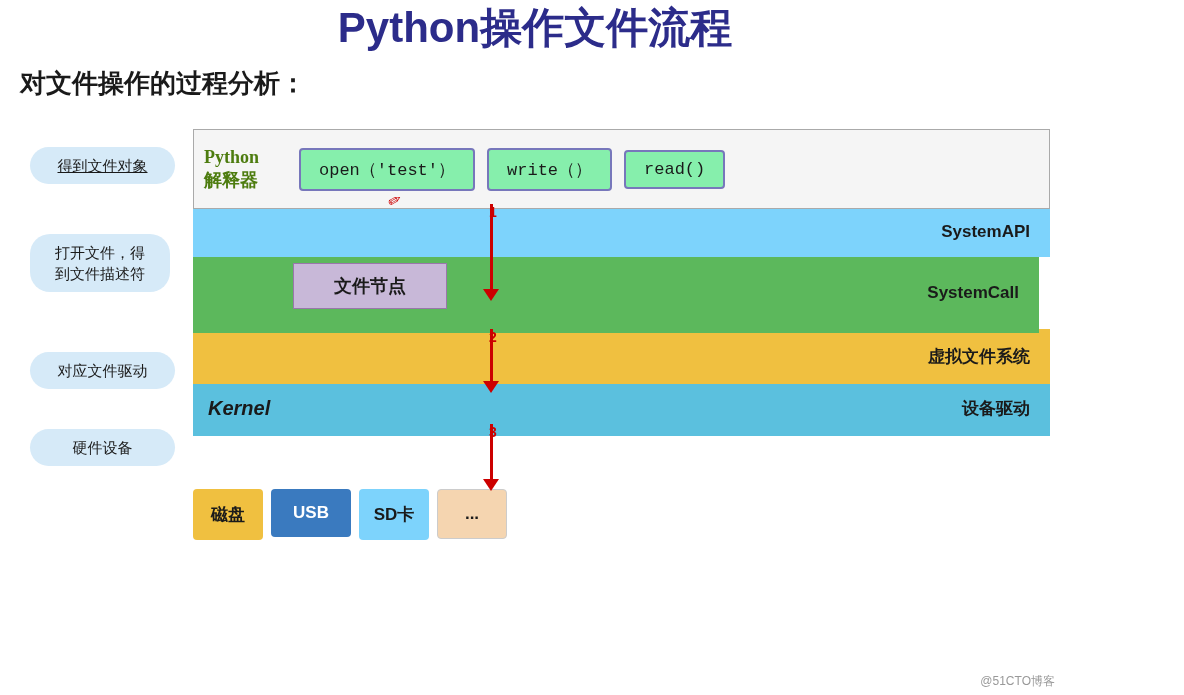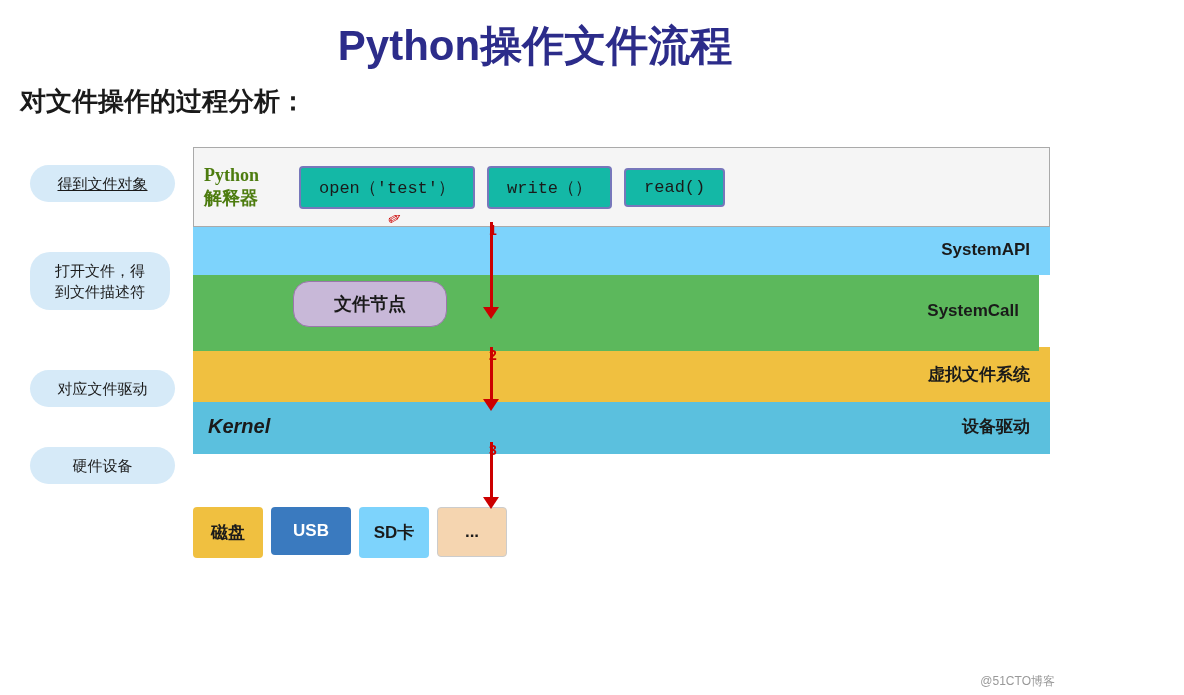--- a/index.html
+++ b/index.html
@@ -9,21 +9,21 @@
       width: 1184px;
       height: 695px;
       overflow: hidden;
       position: relative;
     }
 
     .main-container {
       width: 1070px;
       height: 695px;
       background: #ffffff;
-      padding: 18px 20px;
+      padding: 0 20px;
       position: relative;
     }
 
     .main-title {
       text-align: center;
       font-size: 42px;
       font-weight: bold;
       color: #2c2c8a;
       margin-bottom: 10px;
       font-family: 'Microsoft YaHei', Arial, sans-serif;
@@ -100,21 +100,21 @@
 
     .python-funcs {
       display: flex;
       gap: 12px;
       margin-left: 10px;
       flex: 1;
       align-items: center;
     }
 
     .func-box {
-      background: #14b8a6;
+      background: #86efac;
       border: 2px solid #7777bb;
       border-radius: 4px;
       padding: 8px 18px;
       font-size: 17px;
       font-family: 'Courier New', monospace;
       color: #1a1a1a;
       white-space: nowrap;
     }
 
     
@@ -154,21 +154,21 @@
       padding-right: 20px;
     }
 
     
     .file-node-box {
       position: absolute;
       top: 134px;
       left: 100px;
       background: #c8b8d8;
       border: 1.5px solid #9977aa;
-      border-radius: 16px;
+      border-radius: 0;
       padding: 10px 40px;
       font-size: 18px;
       font-weight: bold;
       color: #1a1a1a;
       z-index: 12;
       font-family: 'Microsoft YaHei', Arial, sans-serif;
     }
 
     
     .layer-vfs {

